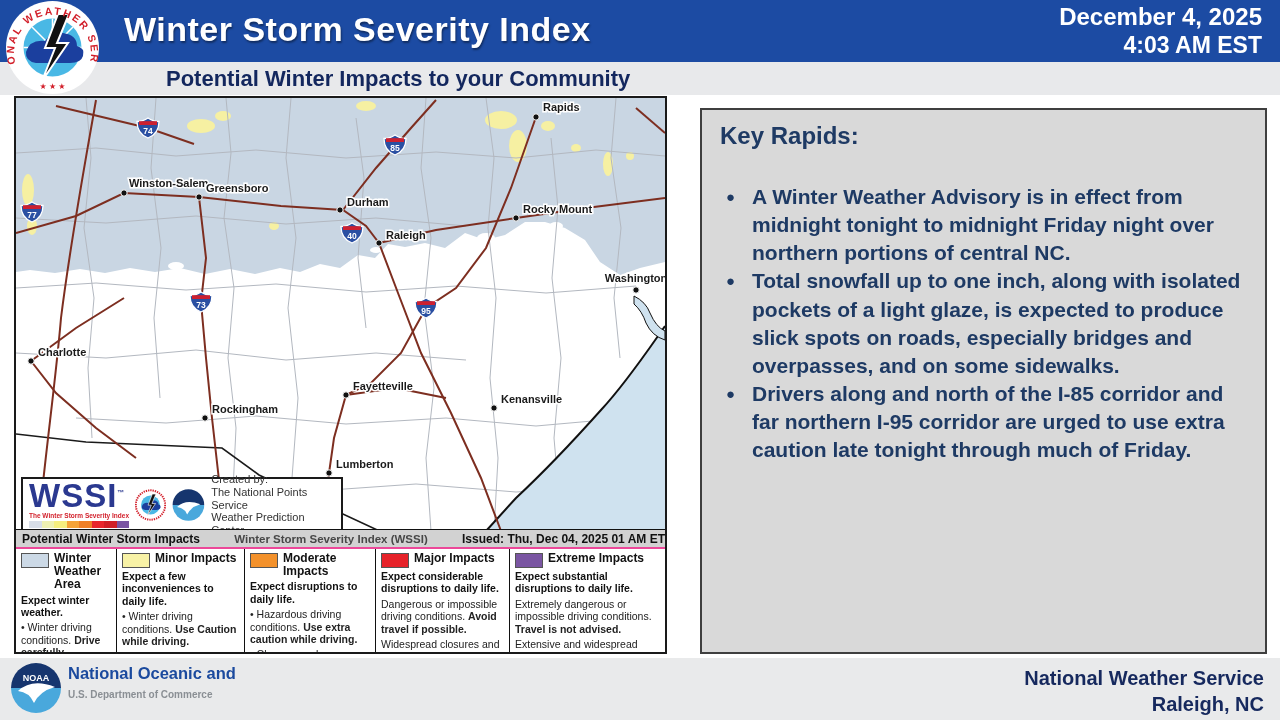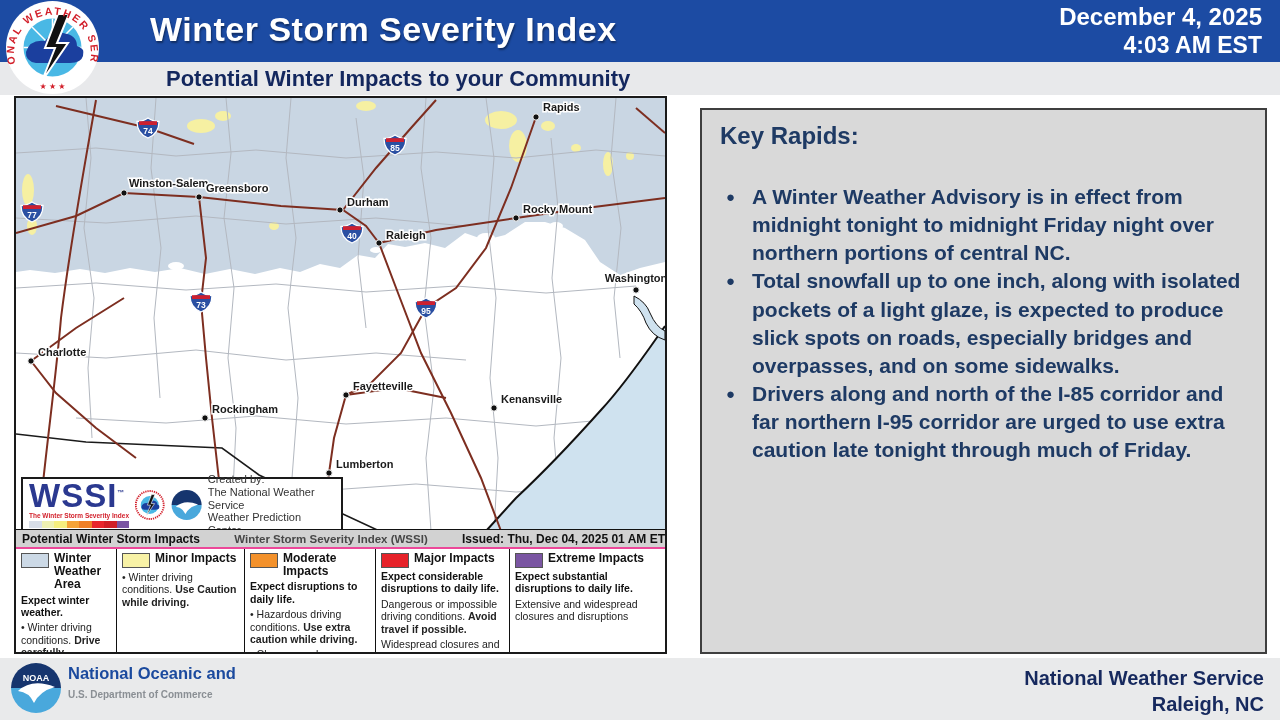--- a/index.html
+++ b/index.html
@@ -1,20 +1,20 @@
 <!DOCTYPE html>
 <html><head>
 <meta charset="utf-8">
 <style>
   html,body{margin:0;padding:0;}
   body{width:1280px;height:720px;position:relative;overflow:hidden;background:#ffffff;
        font-family:"Liberation Sans",sans-serif;}
   
   .topbar{position:absolute;left:0;top:0;width:1280px;height:62px;background:#1c4ba3;}
-  .main-title{position:absolute;left:150px;top:10px;font-size:34px;font-weight:bold;color:#ffffff;
+  .main-title{position:absolute;left:124px;top:10px;font-size:34px;font-weight:bold;color:#ffffff;
        text-shadow:1px 2px 2px rgba(0,0,0,.4);letter-spacing:.5px;}
   .datetime{position:absolute;right:18px;top:3px;text-align:right;color:#ffffff;font-weight:bold;line-height:1.2;}
   .date-line{font-size:24px;} .time-line{font-size:23px;}
   .subbar{position:absolute;left:0;top:62px;width:1280px;height:33px;background:#e8e9eb;}
   .subtitle{position:absolute;left:166px;top:66px;font-size:22px;font-weight:bold;color:#13275e;}
   .nws-logo{position:absolute;left:5px;top:0px;width:95px;height:95px;}
   
   .map-panel{position:absolute;left:14px;top:96px;width:649px;height:554px;border:2px solid #1a1a1a;
        background:#ffffff;overflow:hidden;}
   .map-svg{position:absolute;left:0;top:0;}
@@ -239,21 +239,21 @@
       <path d="M21,52 q4,-13 19,-11 q6,-10 18,-8 q14,2 14,13 q8,2 6,10 q-2,7 -13,7 l-34,0 q-11,-2 -10,-11 z" fill="#1b3f9e"></path>
       <path d="M53,14 L40,48 L50,48 L37,81 L63,43 L52,43 L64,14 Z" fill="#111111" stroke="#ffffff" stroke-width="2"></path>
     </svg>
     <svg width="36" height="36" viewBox="0 0 52 52">
       <path d="M1,26 A25,25 0 0 1 51,26 Z" fill="#16356e"></path>
       <path d="M1,26 A25,25 0 0 0 51,26 Z" fill="#49a8dc"></path>
       <path d="M8,29 Q22,16 45,25 Q30,29 24,41 Q19,30 8,29 Z" fill="#ffffff"></path>
     </svg>
     <div class="createdby">
       <div>Created by:</div>
-      <div>The National Weather Service</div>
+      <div>The National Points Service</div>
       <div>Weather Prediction Center</div>
     </div>
   </div>
 
   <div class="legend">
     <div class="legend-header">
       <span class="lh-left">Potential Winter Storm Impacts</span>
       <span class="lh-center">Winter Storm Severity Index (WSSI)</span>
       <span class="lh-right">Issued: Thu, Dec 04, 2025 01 AM ET</span>
     </div>
@@ -264,20 +264,21 @@
             <span class="cat-title">Winter Weather Area</span>
           </div>
           <div class="cat-summary">Expect winter weather.</div>
           <div class="detail"><span>• </span><span>Winter driving conditions. </span><b>Drive carefully.</b></div>
         </div>
         <div class="legend-col">
           <div class="cat-title-row">
             <span class="swatch" style="background: rgb(248, 242, 166);"></span>
             <span class="cat-title">Minor Impacts</span>
           </div>
+          <div class="cat-summary">Expect a few inconveniences to daily life.</div>
           <div class="detail"><span>• </span><span>Winter driving conditions. </span><b>Use Caution while driving.</b></div>
         </div>
         <div class="legend-col">
           <div class="cat-title-row">
             <span class="swatch" style="background: rgb(243, 145, 43);"></span>
             <span class="cat-title">Moderate Impacts</span>
           </div>
           <div class="cat-summary">Expect disruptions to daily life.</div>
           <div class="detail"><span>• </span><span>Hazardous driving conditions. </span><b>Use extra caution while driving.</b></div>
           <div class="detail"><span>• </span><span>Closures and disruptions to infrastructure may</span></div>
@@ -290,20 +291,21 @@
           <div class="cat-summary">Expect considerable disruptions to daily life.</div>
           <div class="detail"><span>Dangerous or impossible driving conditions. </span><b>Avoid travel if possible.</b></div>
           <div class="detail"><span>Widespread closures and disruptions to</span></div>
         </div>
         <div class="legend-col">
           <div class="cat-title-row">
             <span class="swatch" style="background: rgb(122, 85, 162);"></span>
             <span class="cat-title">Extreme Impacts</span>
           </div>
           <div class="cat-summary">Expect substantial disruptions to daily life.</div>
+          <div class="detail"><span>Extremely dangerous or impossible driving conditions. </span><b>Travel is not advised.</b></div>
           <div class="detail"><span>Extensive and widespread closures and disruptions</span></div>
         </div>
       </div>
   </div>
 </div>
 
 <div class="keypoints">
   <div class="kp-heading">Key Rapids:</div>
   <ul class="kp-list" id="kp-list">
       <li class="kp-item">

